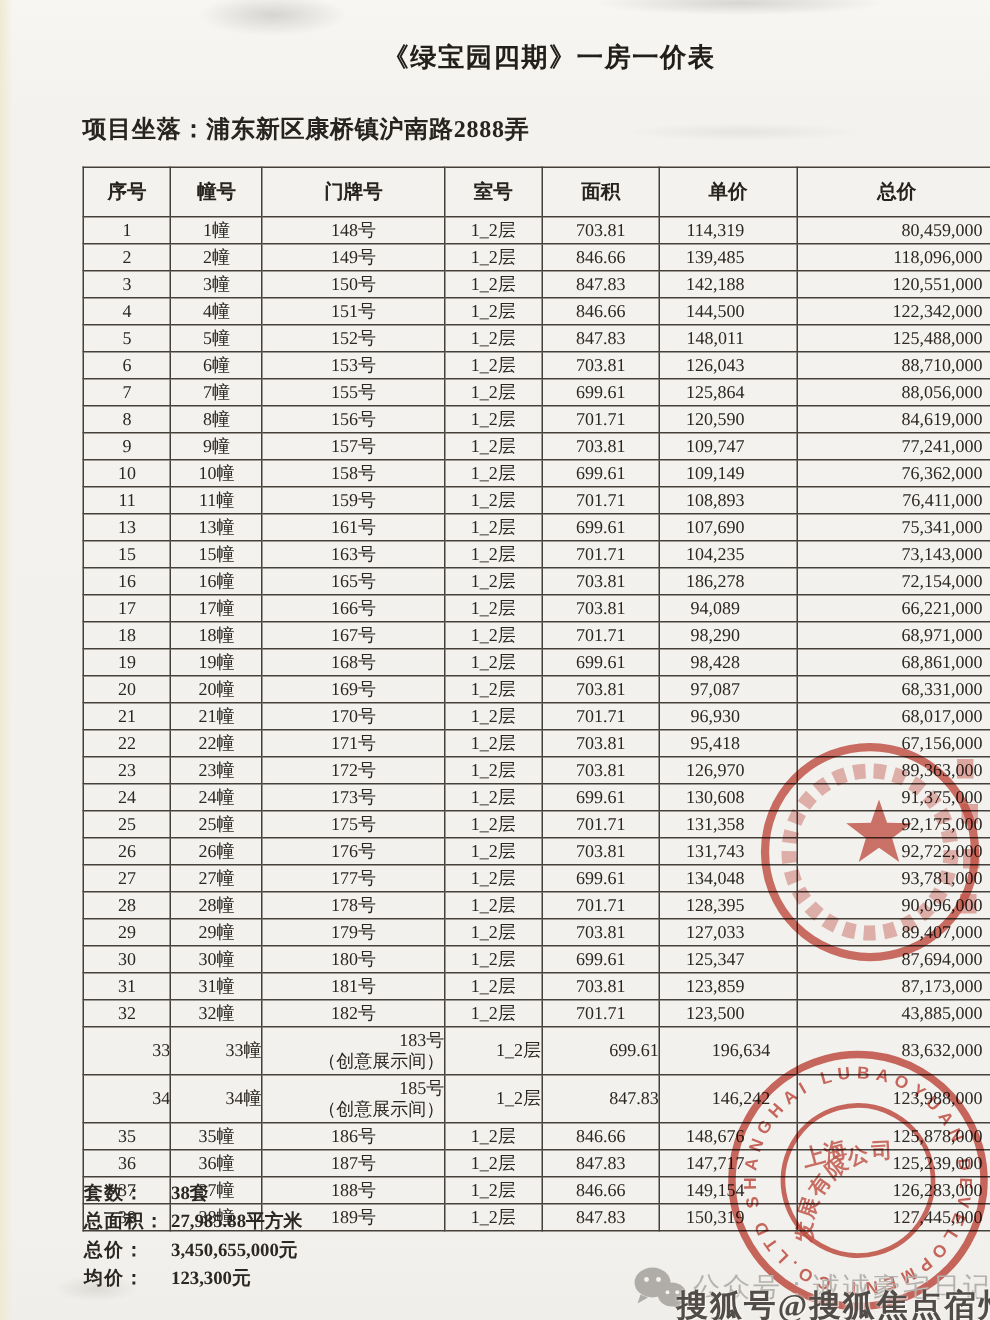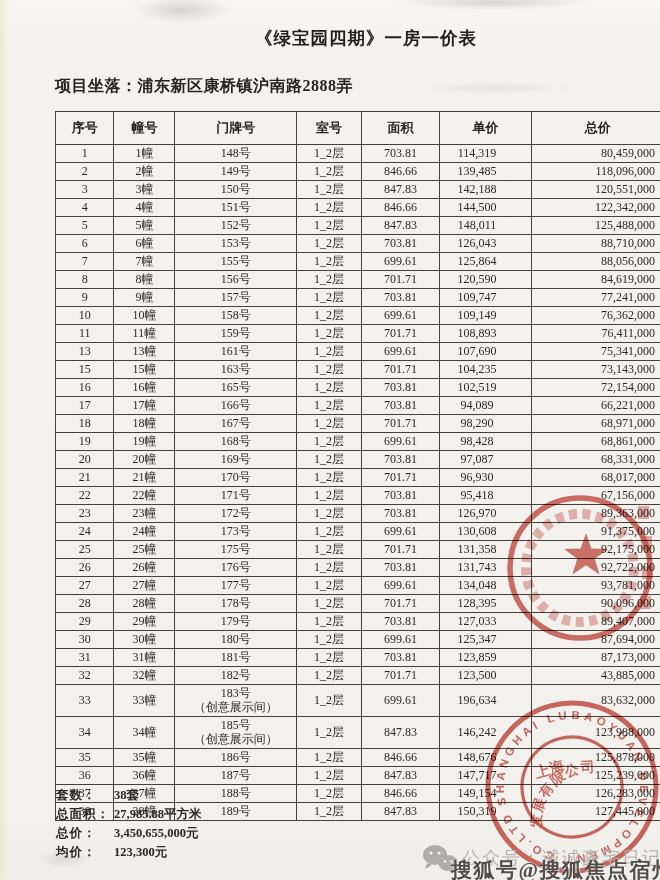--- a/index.html
+++ b/index.html
@@ -23,21 +23,21 @@
   .doc-title{position:absolute;left:0;top:26px;width:660px;margin:0;
          text-align:center;font-size:17.5px;font-weight:bold;letter-spacing:1px;color:#221e19;padding-left:36px;}
   .location{position:absolute;left:55px;top:76px;font-size:16px;font-weight:bold;
          letter-spacing:.5px;color:#27231e;}
 
   table.price{position:absolute;left:55px;top:95px;width:610px;
          border-collapse:collapse;table-layout:fixed;margin-top:16px;}
   table.price th,table.price td{border:1.4px solid #45413a;overflow:hidden;white-space:nowrap;}
   table.price th{height:30px;font-size:13px;font-weight:bold;text-align:center;color:#27231e;}
   table.price td{height:15px;font-size:12px;text-align:center;color:#2b2722;padding:0;}
-  table.price tr.tall td{height:auto;padding:2px 0;line-height:13.5px;white-space:normal;}
+  table.price tr.tall td{height:auto;padding:2px 0;line-height:13.5px;white-space:normal;text-align:right;}
   td.col-unit{text-align:center;padding-right:17px !important;}
   td.col-total{text-align:right !important;padding-right:9px !important;}
   .w-no{width:9.6%;} .w-bldg{width:10%;} .w-door{width:20%;} .w-room{width:10.6%;}
   .w-area{width:12.9%;} .w-unit{width:15%;} .w-total{width:21.9%;}
 
   .summary{position:absolute;left:56px;top:786px;font-size:12.5px;font-weight:600;color:#2b2722;text-decoration:underline;}
   .sum-line{height:19px;line-height:19px;}
   .sum-label{display:inline-block;width:58px;letter-spacing:1px;}
   .sum-value{display:inline-block;}
 
@@ -203,21 +203,21 @@
           <td class="col-area">701.71</td>
           <td class="col-unit">104,235</td>
           <td class="col-total">73,143,000</td>
         </tr>
         <tr>
           <td class="col-no">16</td>
           <td class="col-bldg">16幢</td>
           <td class="col-door">165号</td>
           <td class="col-room">1_2层</td>
           <td class="col-area">703.81</td>
-          <td class="col-unit">102,519</td>
+          <td class="col-unit">186,278</td>
           <td class="col-total">72,154,000</td>
         </tr>
         <tr>
           <td class="col-no">17</td>
           <td class="col-bldg">17幢</td>
           <td class="col-door">166号</td>
           <td class="col-room">1_2层</td>
           <td class="col-area">703.81</td>
           <td class="col-unit">94,089</td>
           <td class="col-total">66,221,000</td>

